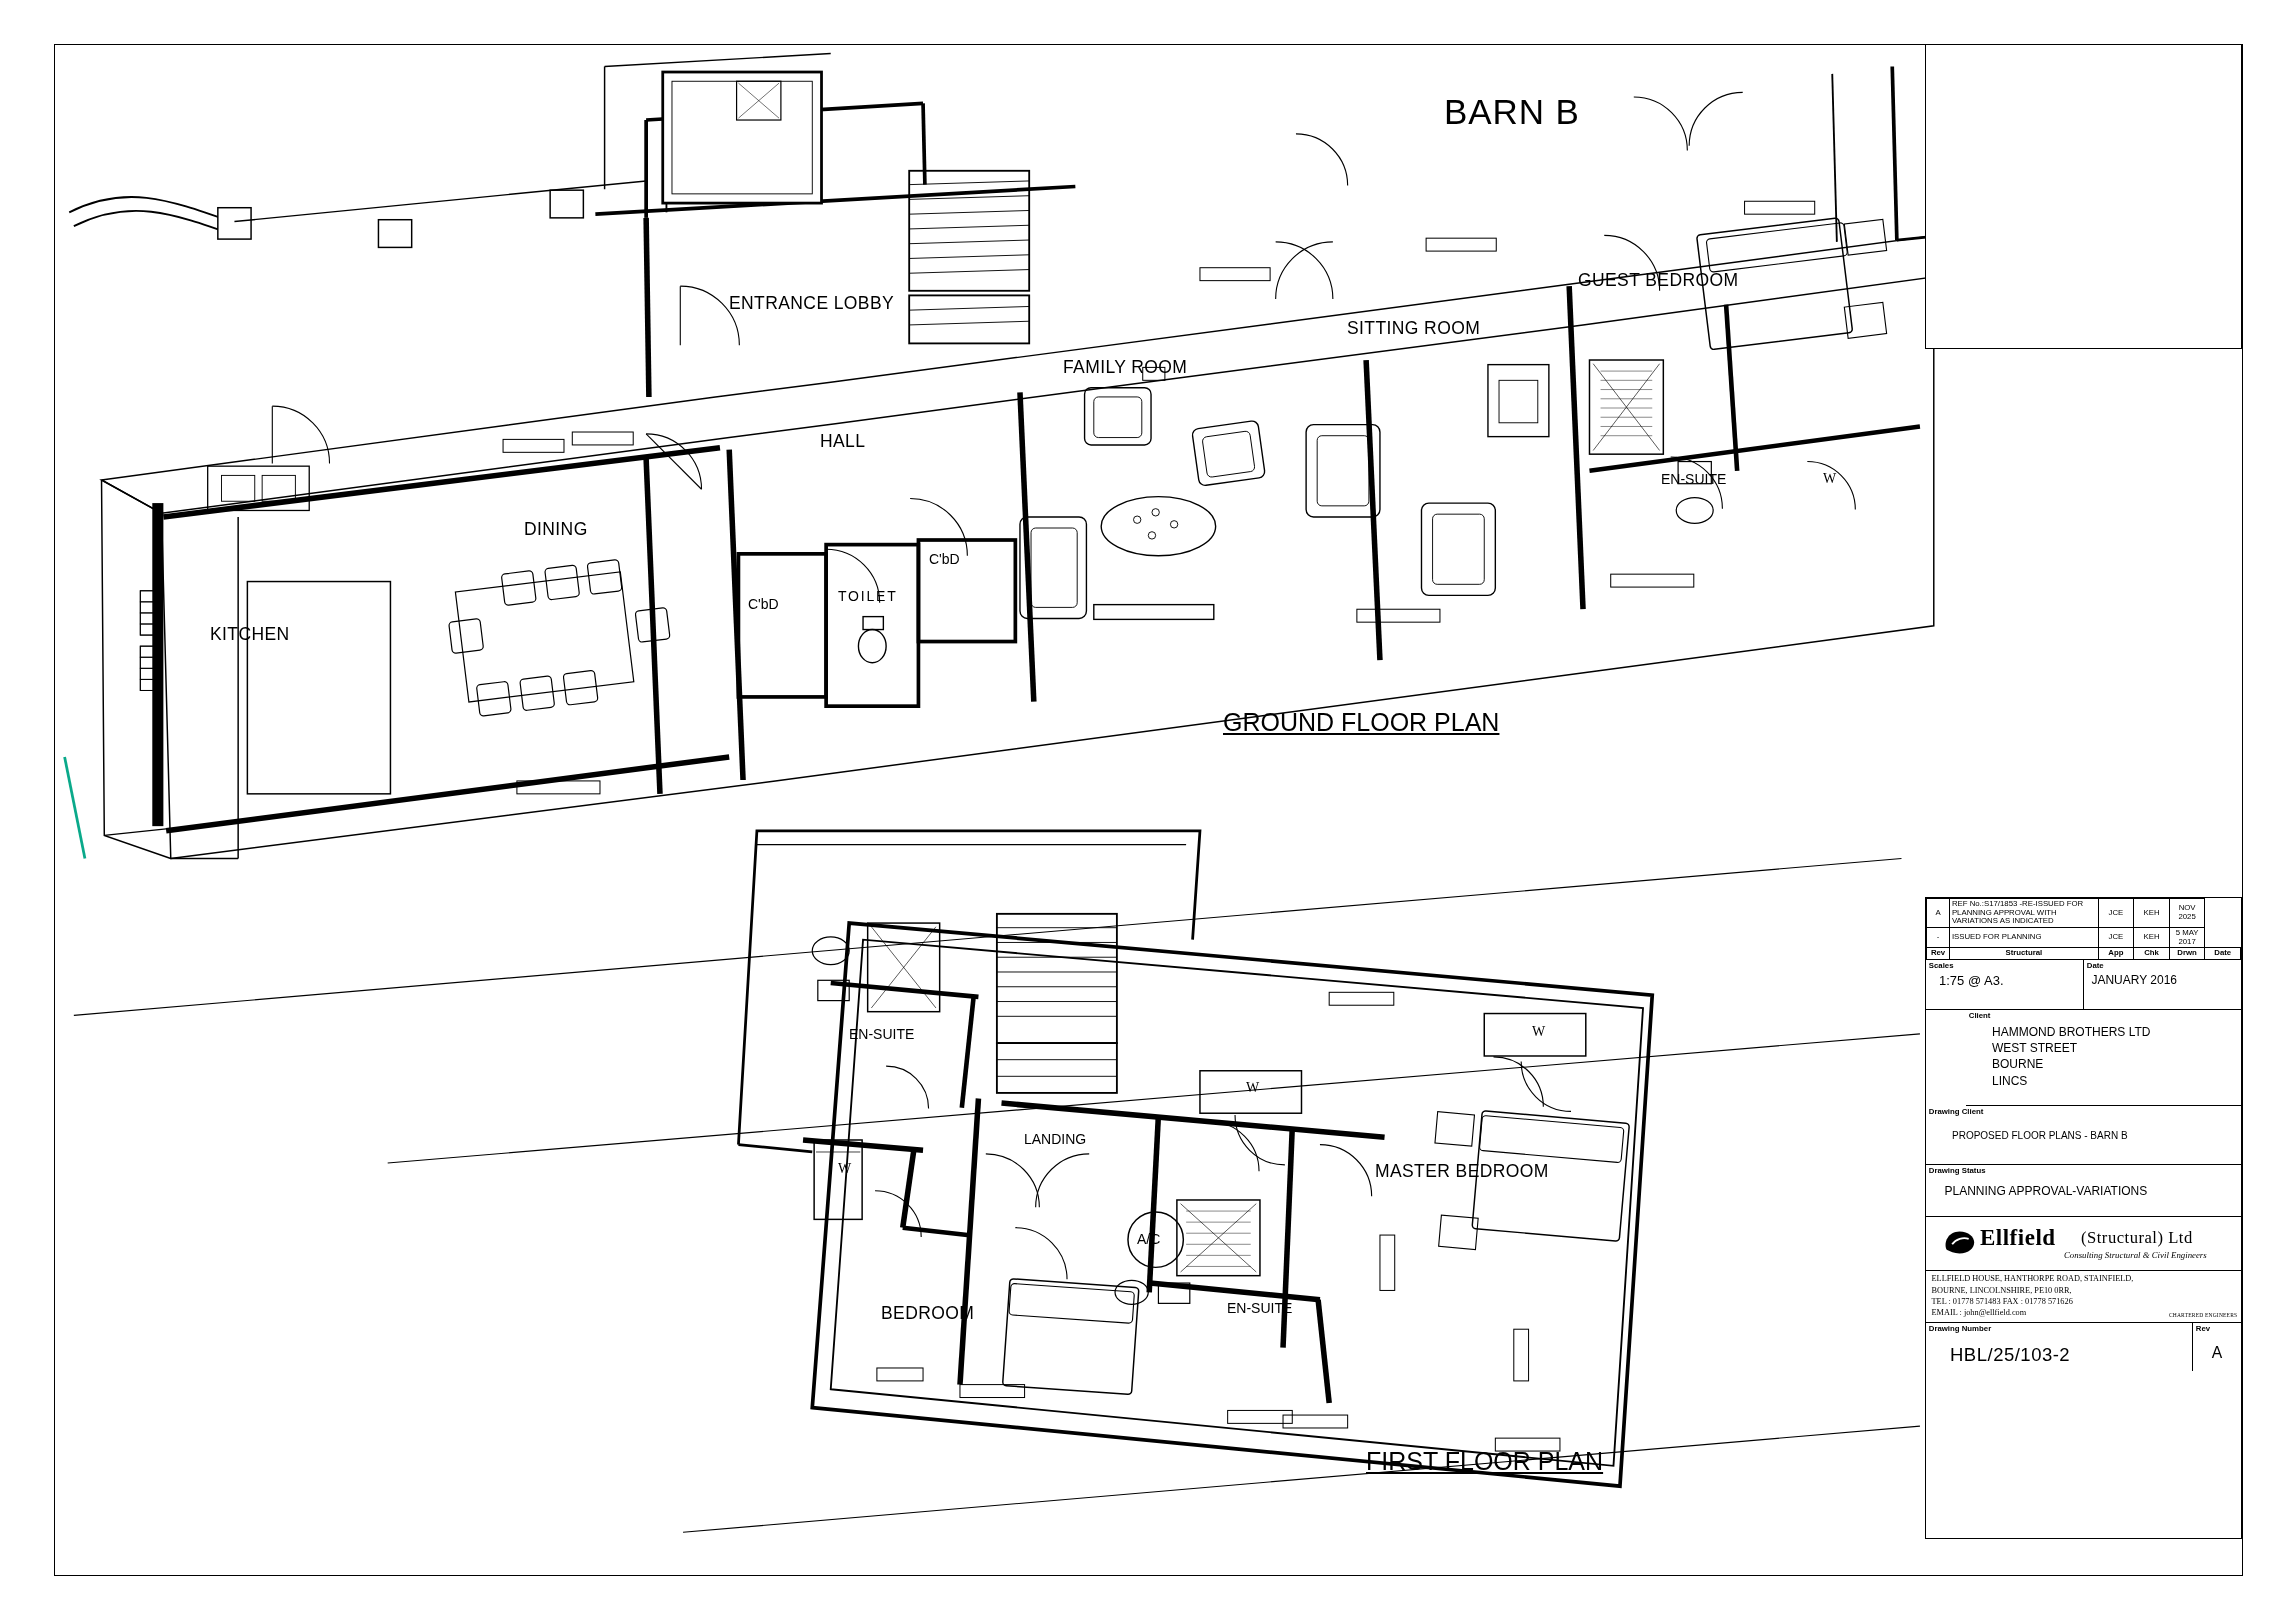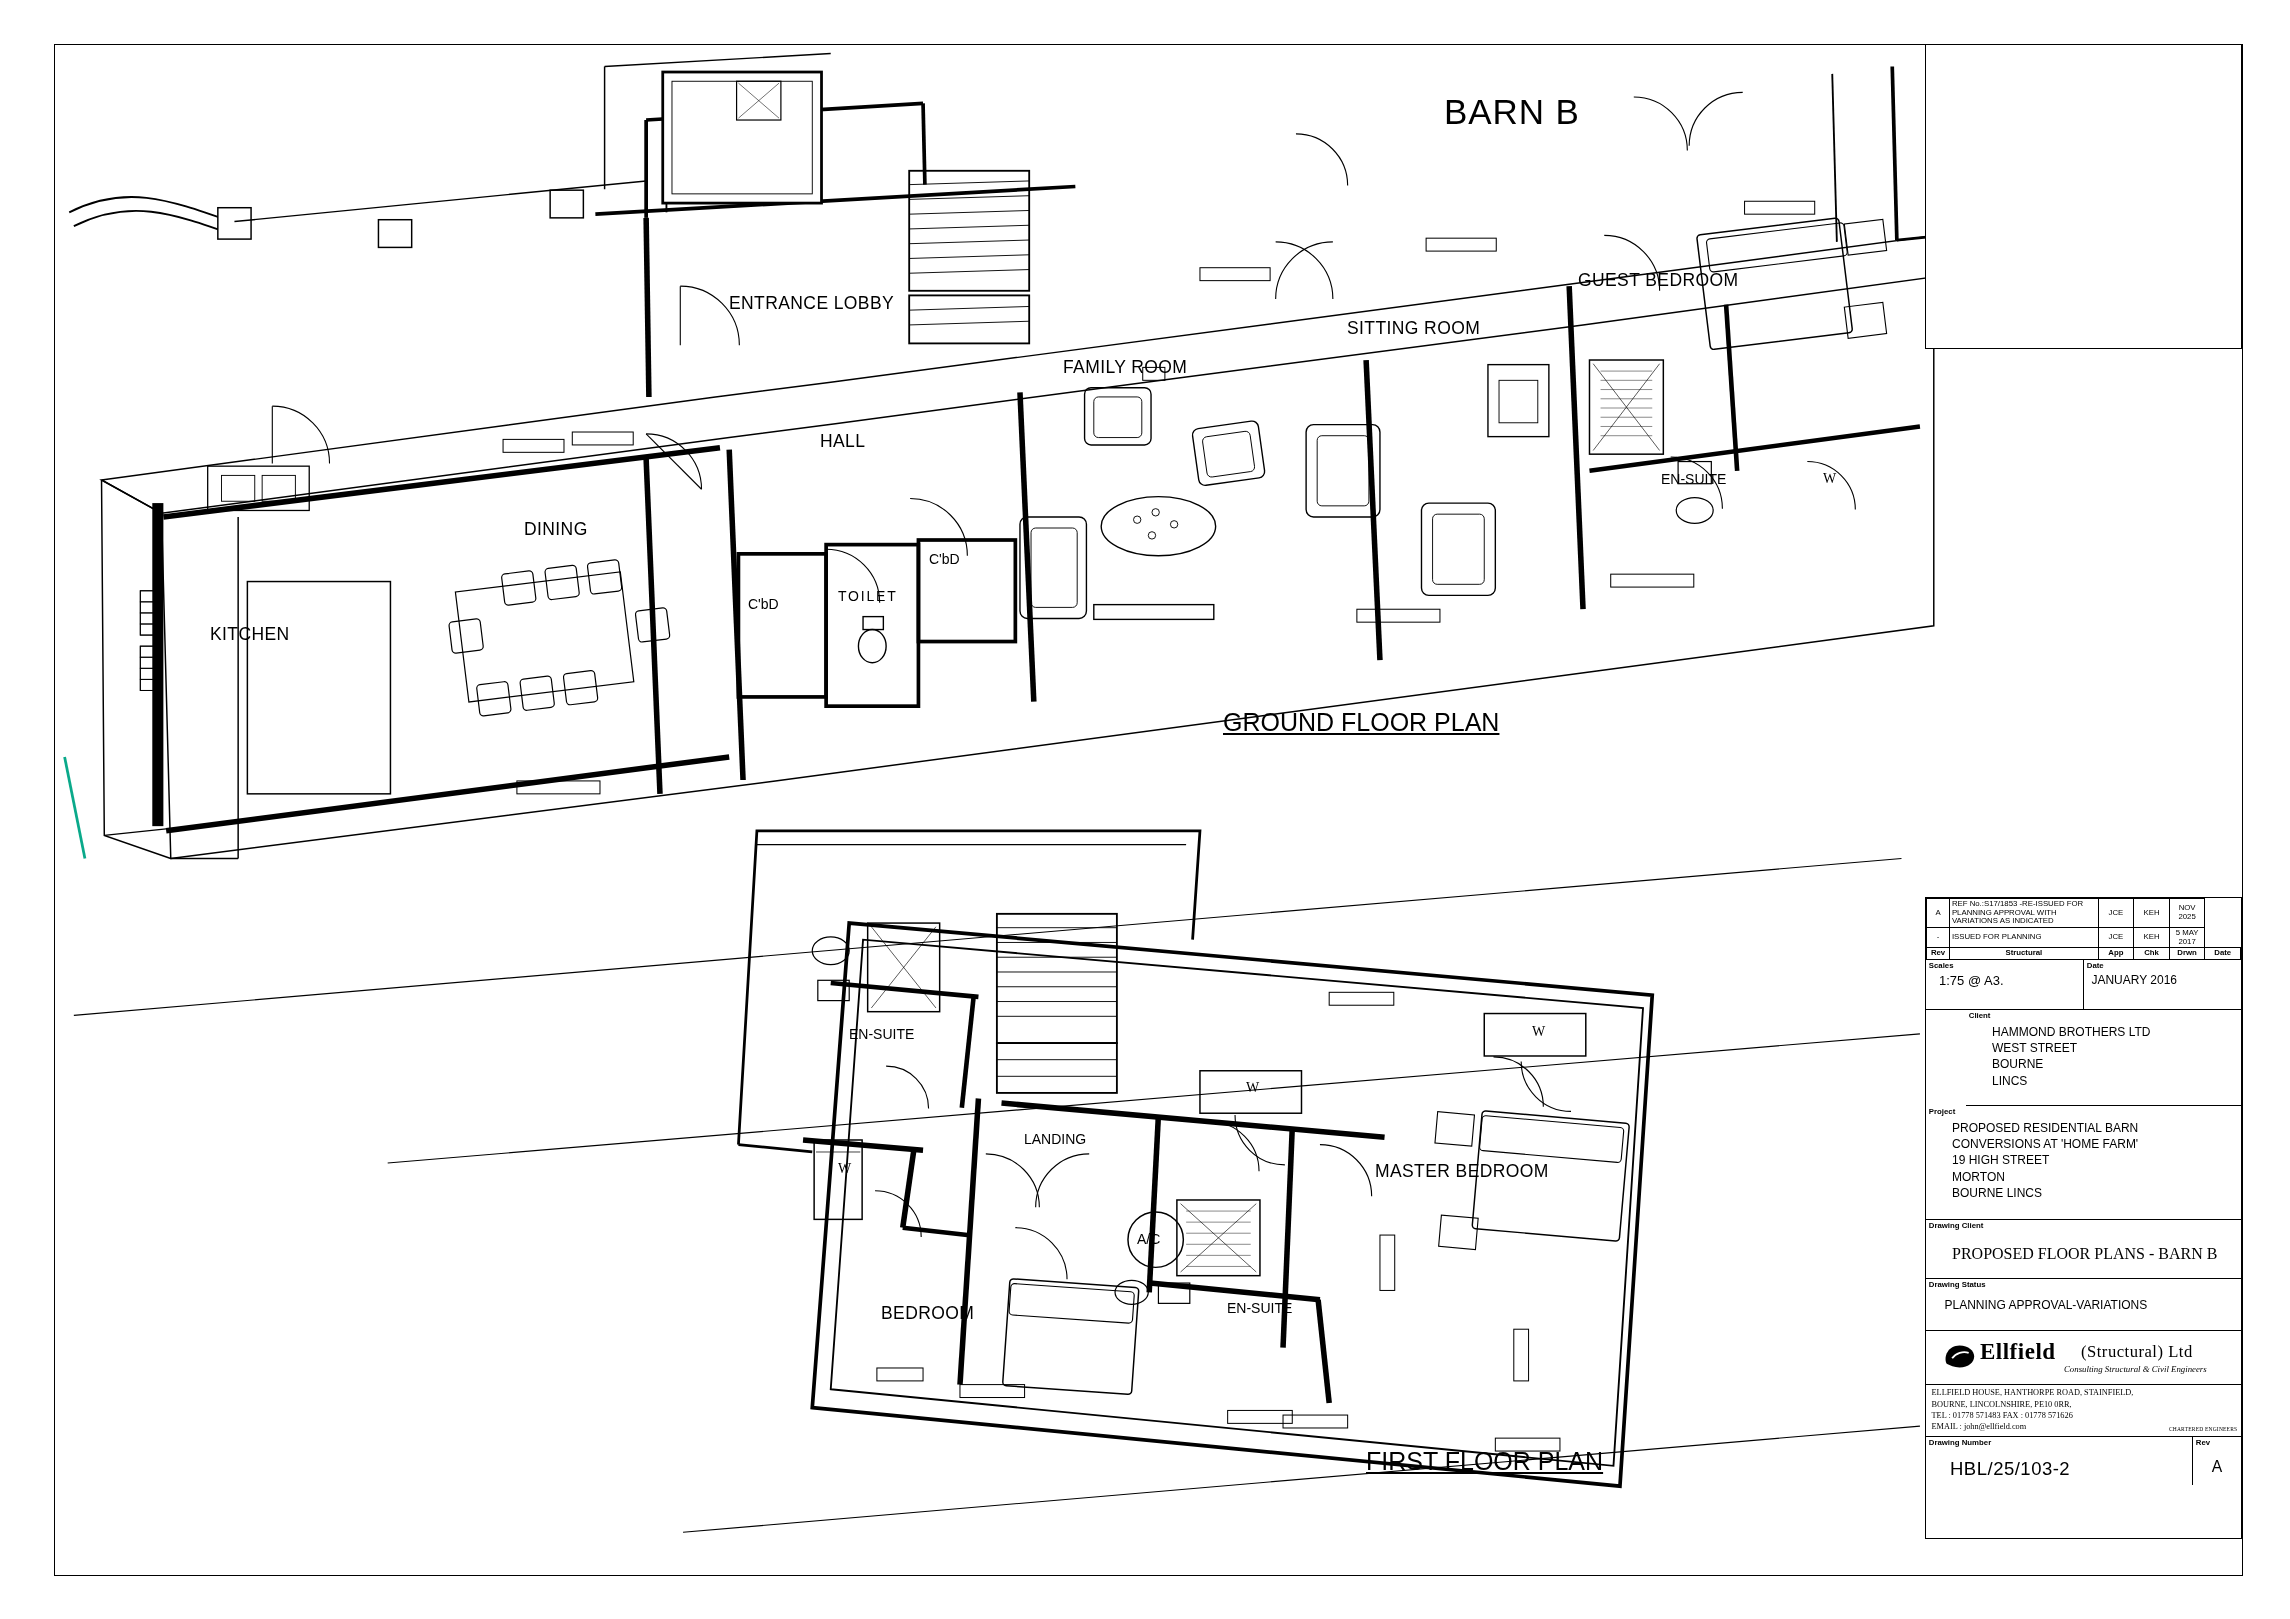--- a/index.html
+++ b/index.html
@@ -514,32 +514,24 @@
     </div>
 
     <div class="tb-row" style="height:96px;margin-left:40px;">
       <div class="tb-field-title">Client</div>
       <div class="tb-field-value" style="white-space:pre-line; font-size:12px; padding-left:26px; padding-top:3.7px;">HAMMOND BROTHERS LTD
 WEST STREET
 BOURNE
 LINCS</div>
     </div>
 
-    <div class="tb-row" style="height:114px;">
-      <div class="tb-field-title">Project</div>
-      <div class="tb-field-value" style="white-space:pre-line; font-size:12px; padding-left:26px; padding-top:3.7px;">PROPOSED RESIDENTIAL BARN
-CONVERSIONS AT 'HOME FARM'
-19 HIGH STREET
-MORTON
-BOURNE LINCS</div>
-    </div>
 
     <div class="tb-row" style="height:59px;">
       <div class="tb-field-title">Drawing  Client</div>
-      <div class="tb-field-value" style="font-size:16px; padding-left:26px; padding-top:13px;font-family:Liberation Serif, serif;">PROPOSED FLOOR PLANS - BARN B</div>
+      <div class="tb-field-value" style="font-size:10px; padding-left:26px; padding-top:13px;">PROPOSED FLOOR PLANS - BARN B</div>
     </div>
 
     <div class="tb-row" style="height:52px;">
       <div class="tb-field-title">Drawing  Status</div>
       <div class="tb-field-value" style="font-size:12px; padding-left:18.5px; padding-top:7.4px;">PLANNING APPROVAL-VARIATIONS</div>
     </div>
 
     <div class="logo-box">
       <svg class="logo-mark" viewBox="0 0 40 36">
         <path d="M6 26 C2 18 8 6 20 6 C30 6 36 12 36 18 C36 24 30 30 20 30 C14 30 10 28 6 26 Z" fill="#000"></path>

